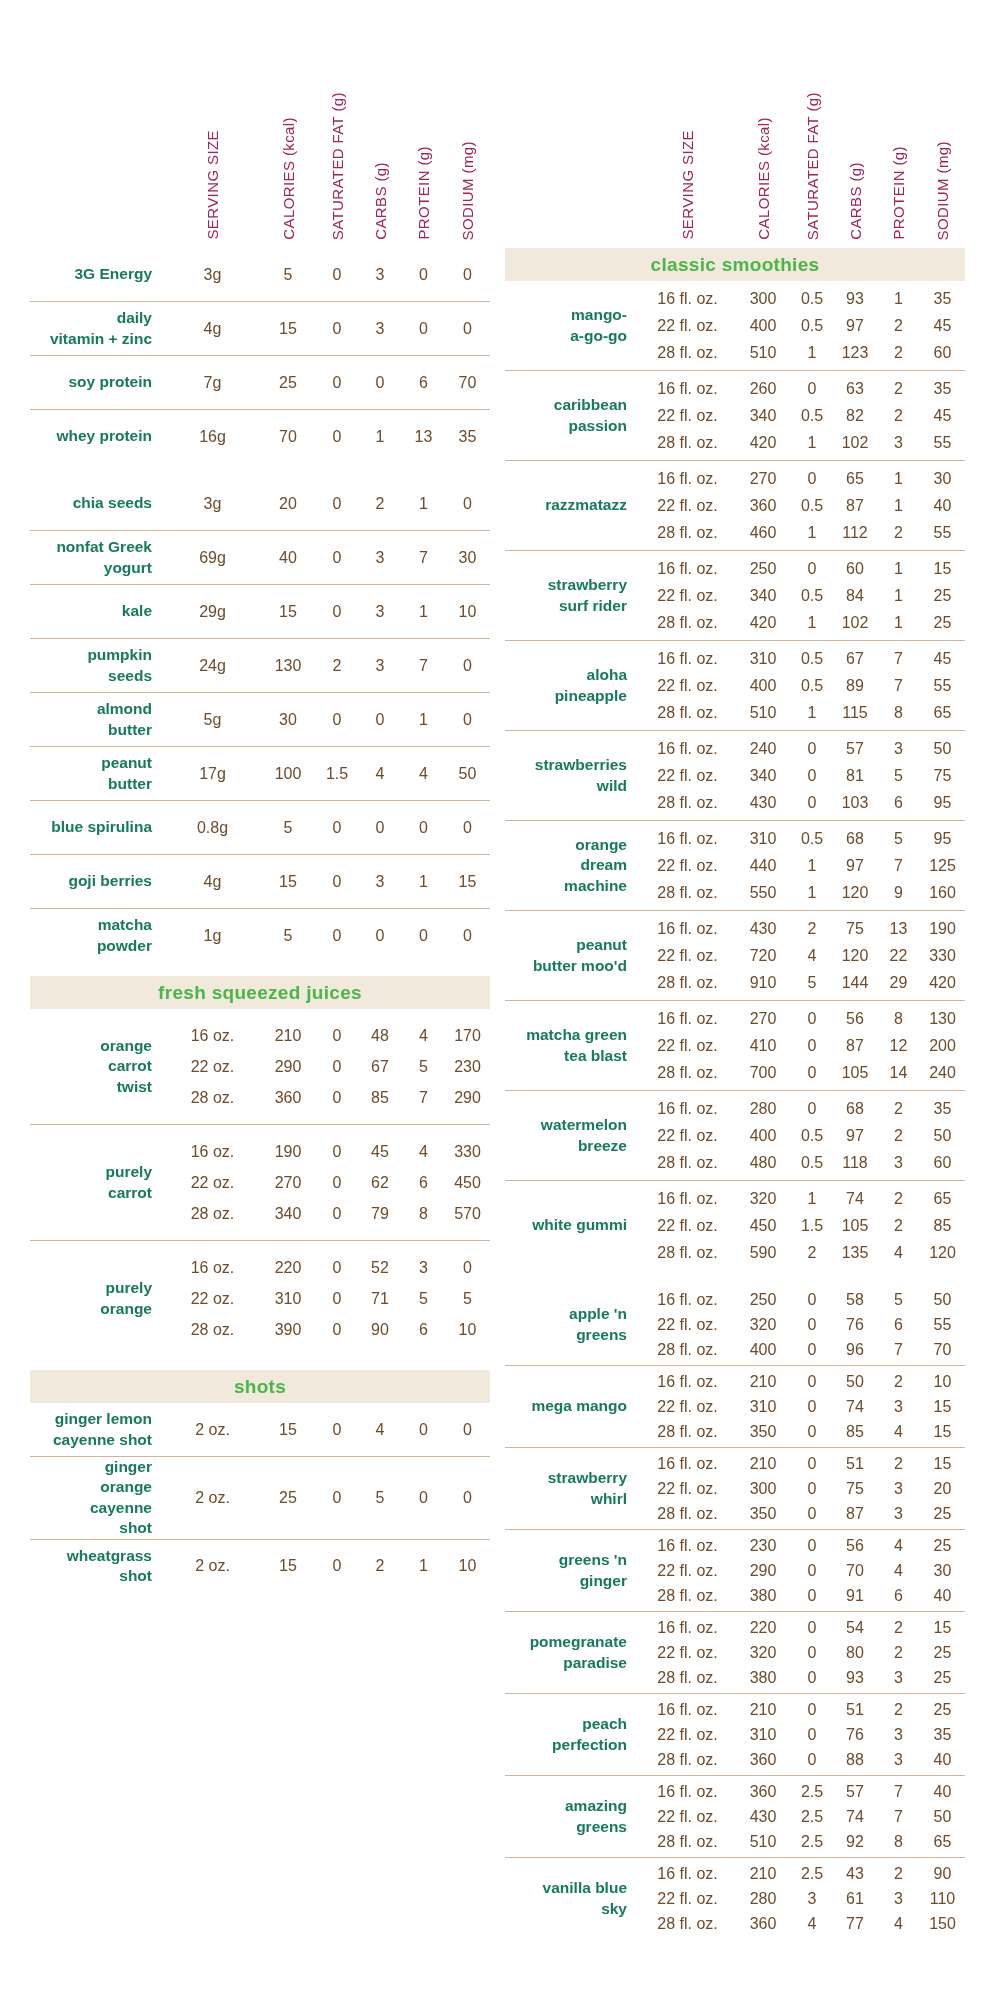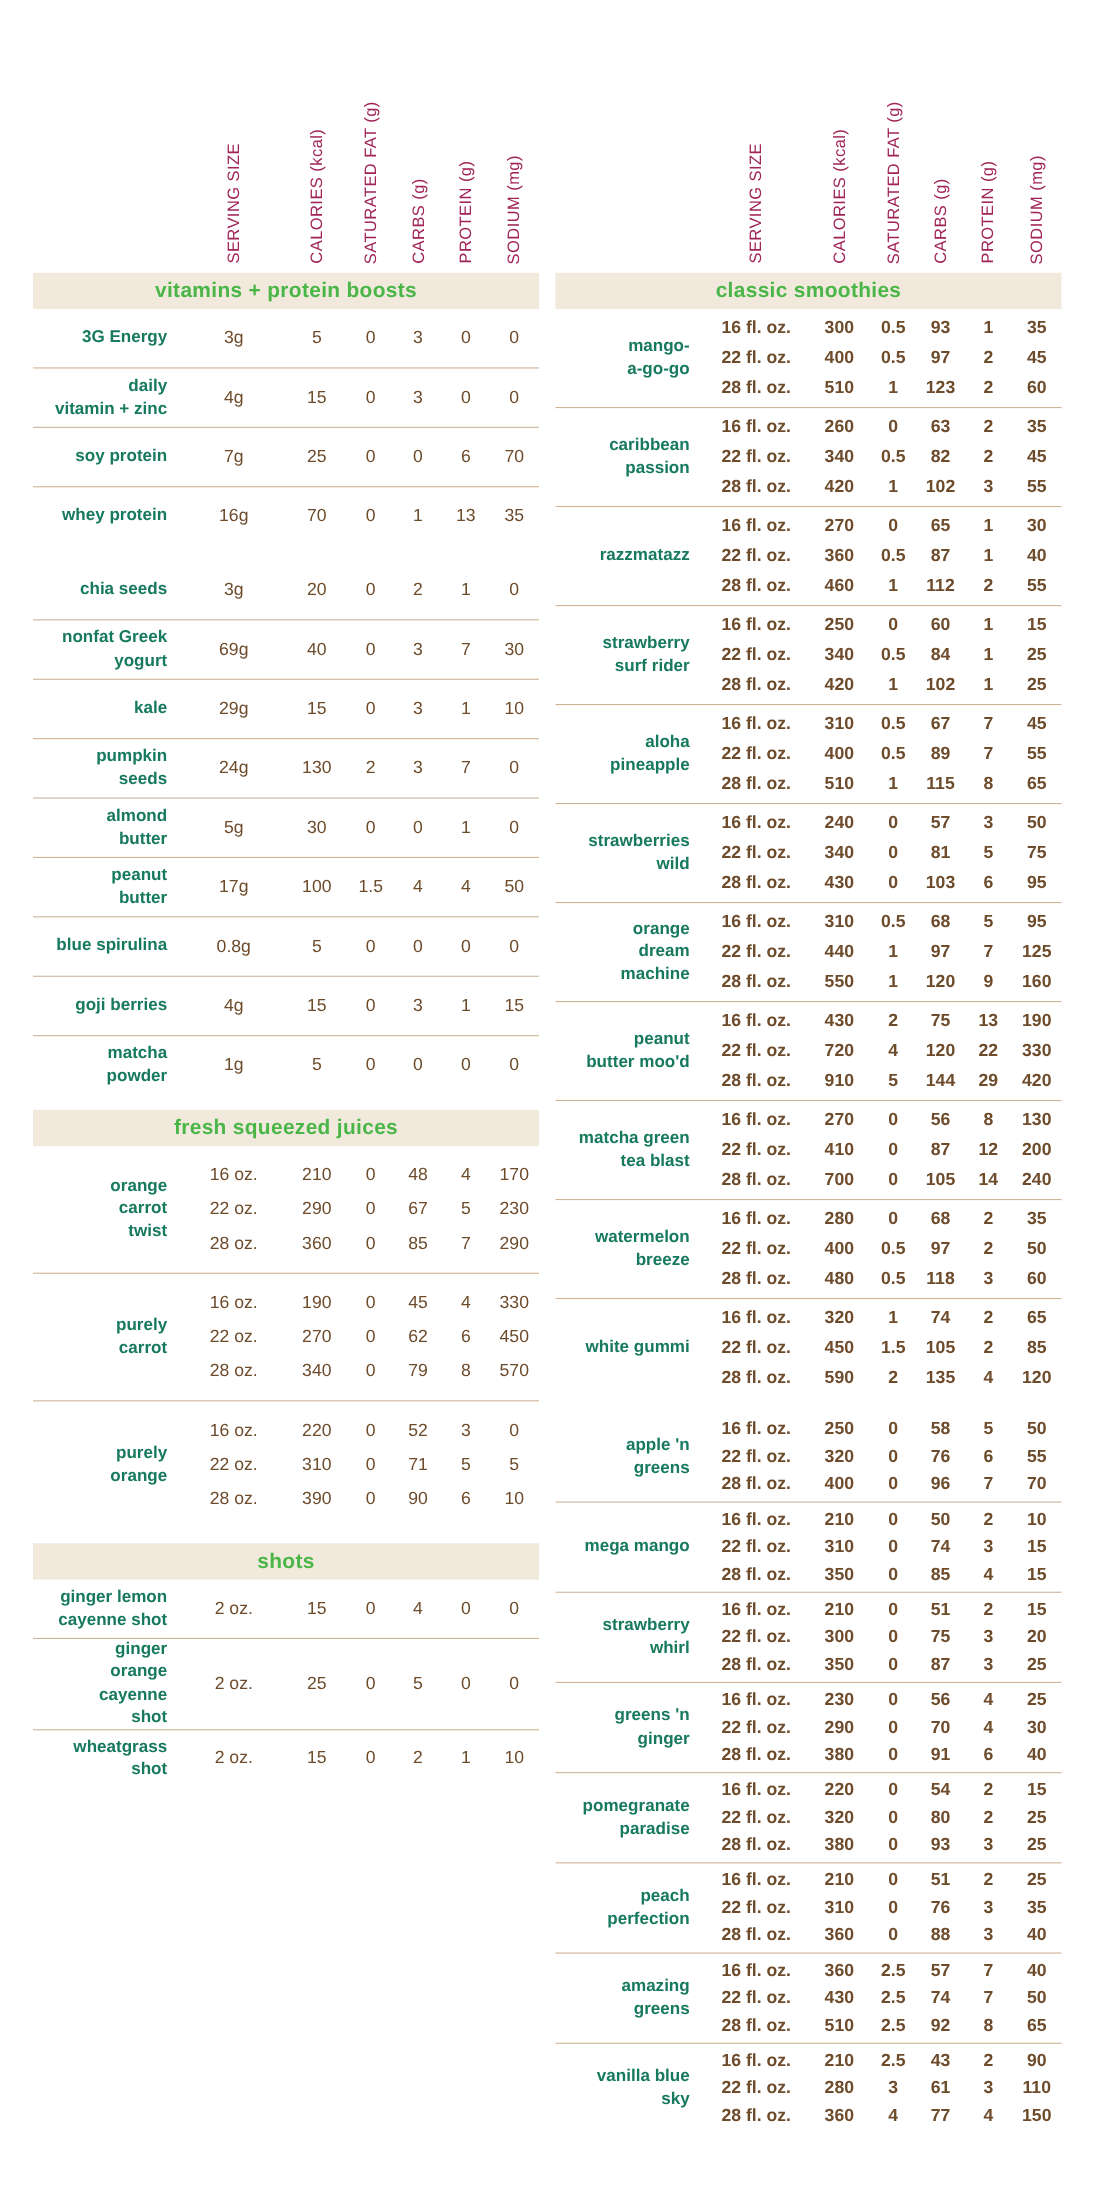--- a/index.html
+++ b/index.html
@@ -64,21 +64,21 @@
   .serv, .val {
     text-align:center;
     color:var(--brown);
     font-size:16px;
   }
 
   .tcol-left .eline { height:31px; }
   .tcol-left .entries { padding:11px 0; }
 
   .tcol-right .eline { height:27px; }
-  .tcol-right .entries { padding:4px 0;font-weight:bold; }
+  .tcol-right .entries { padding:4px 0; }
   .tcol-right .sec-1 .eline { height:25px; }
   .tcol-right .sec-1 .entries { padding:3px 0; }
 </style>
 </head>
 <body>
 
 <div class="page">
   <div class="tcol tcol-left">
     <div class="headers">
         <div class="hcell"></div>
@@ -96,21 +96,20 @@
         </div>
         <div class="hcell">
           <span>PROTEIN (g)</span>
         </div>
         <div class="hcell">
           <span>SODIUM (mg)</span>
         </div>
       </div>
     <div>
         <div class="section sec-0">
-          <div class="sec-title">vitamins + protein boosts</div>
           <div class="rows">
             <div class="row">
               <div class="rlabel">3G Energy</div>
               <div class="entries">
                 <div class="eline">
                   <div class="serv">3g</div>
                   <div class="val">5</div>
                   <div class="val">0</div>
                   <div class="val">3</div>
                   <div class="val">0</div>

